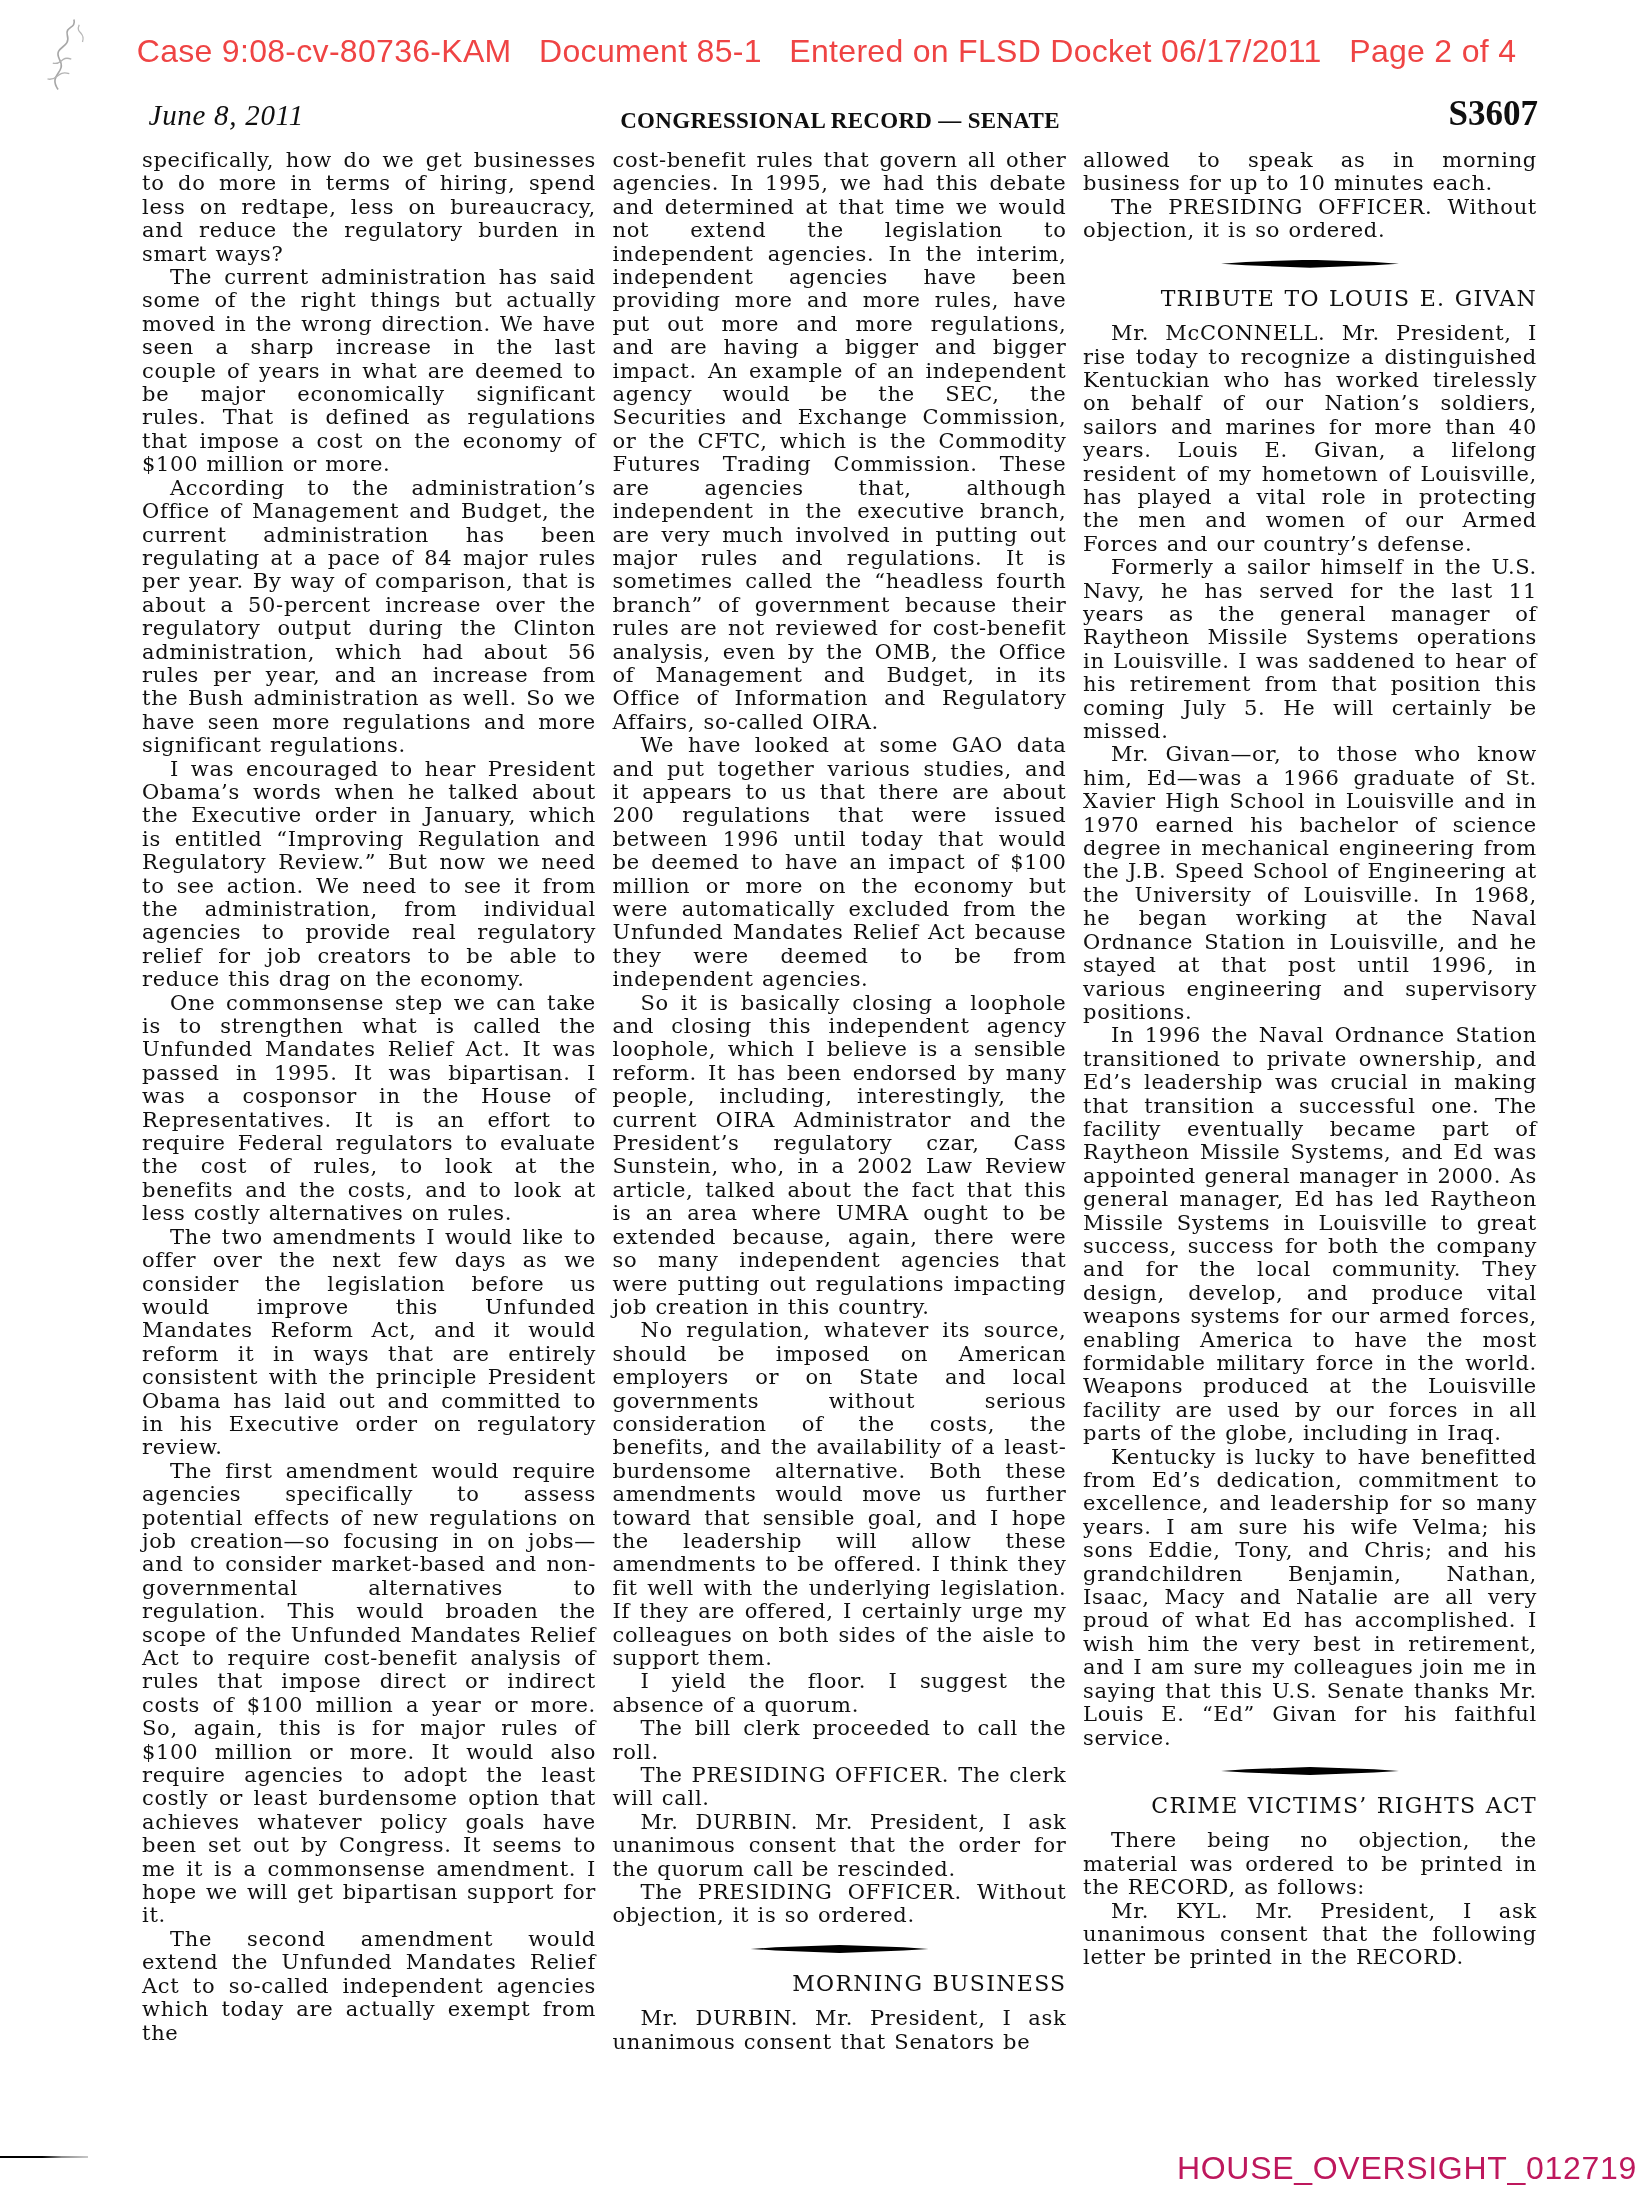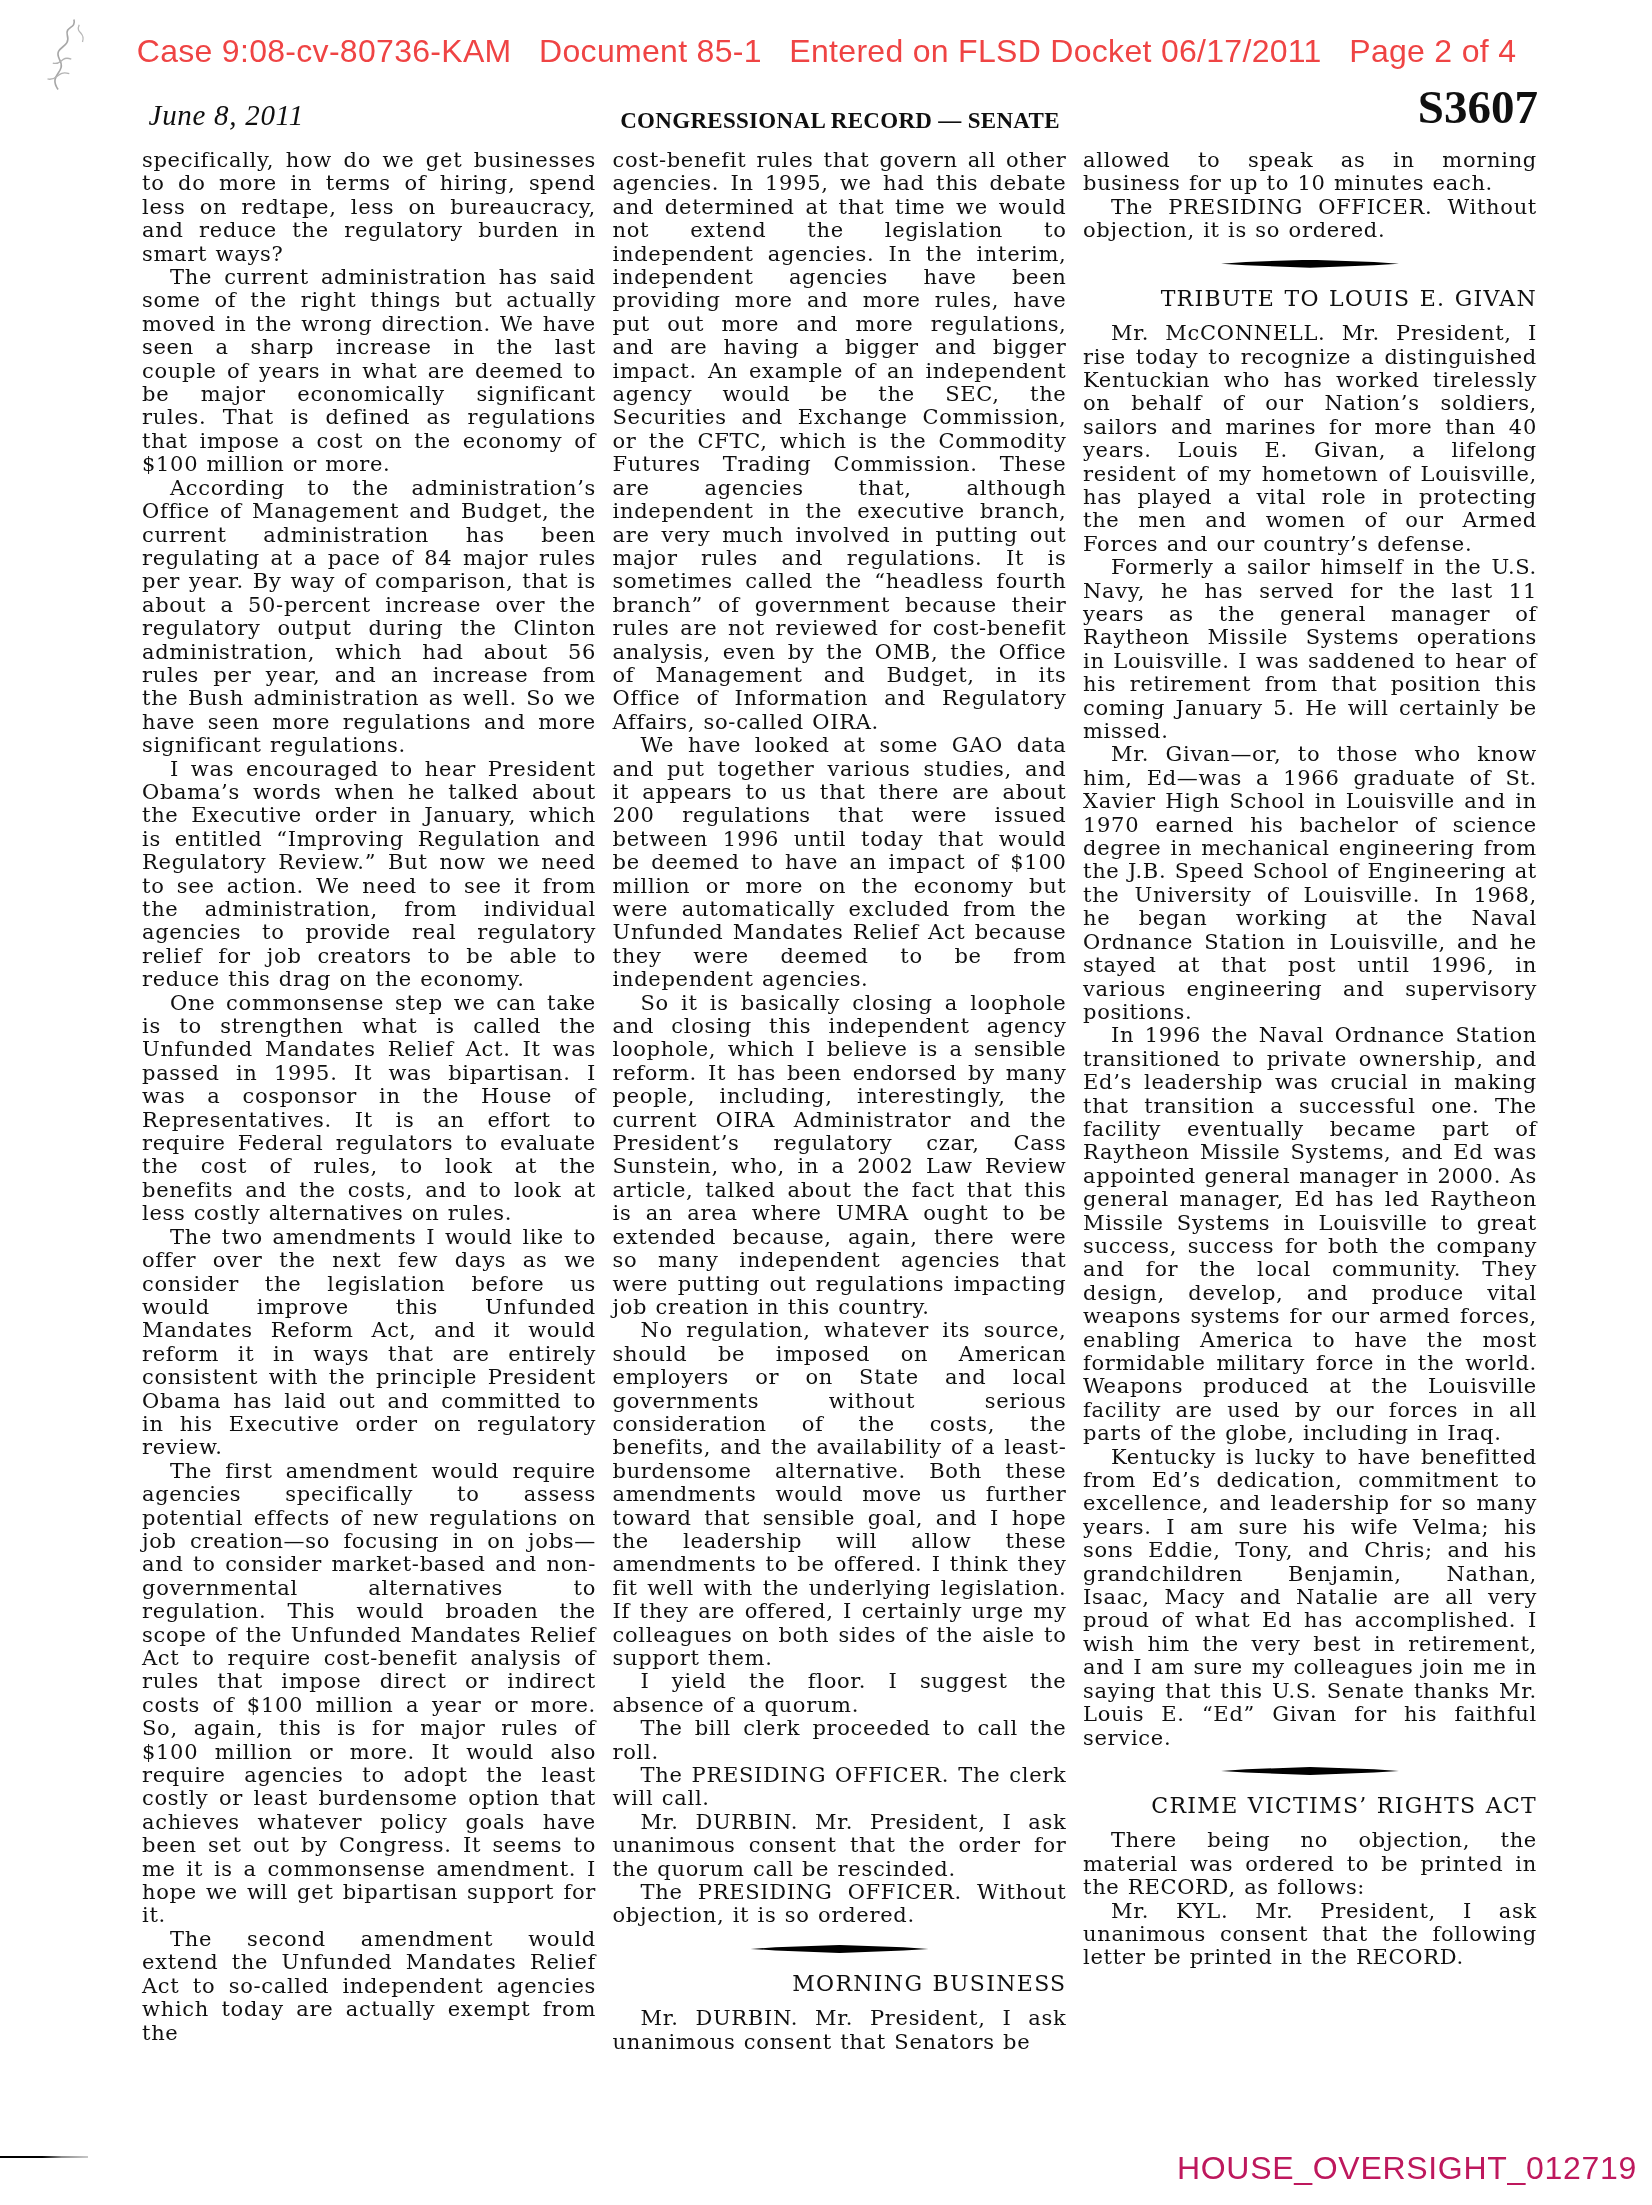--- a/index.html
+++ b/index.html
@@ -17,21 +17,21 @@
   .date{
     position:absolute;left:6.6px;bottom:2.6px;font-family:"Liberation Serif",serif;
     font-style:italic;font-size:29px;letter-spacing:0.7px;margin-top:16px;
   }
   .title{
     position:absolute;left:0;right:0;bottom:1.3px;text-align:center;
     font-family:"Liberation Serif",serif;font-weight:bold;font-size:23px;letter-spacing:0.3px;
   }
   .pageno{
     position:absolute;right:0;bottom:1.3px;font-family:"Liberation Serif",serif;
-    font-weight:bold;font-size:47px;
+    font-weight:bold;font-size:35px;
   }
   .columns{
     position:absolute;left:142px;top:149px;width:1396px;
     display:flex;gap:16.5px;align-items:flex-start;
   }
   .col{
     flex:0 0 454px;width:454px;font-size:21px;line-height:23.4px;
     letter-spacing:0.7px;word-spacing:1px;text-align:justify;
   }
   .para{margin:0;}
@@ -101,21 +101,21 @@
         <p class="para indent">Mr. DURBIN. Mr. President, I ask unanimous consent that Senators be</p>
       </div>
     <div class="col">
         <p class="para">allowed to speak as in morning business for up to 10 minutes each.</p>
         <p class="para indent">The PRESIDING OFFICER. Without objection, it is so ordered.</p>
         <div class="rule">
           <span class="lens"></span>
         </div>
         <h2 class="sect">TRIBUTE TO LOUIS E. GIVAN</h2>
         <p class="para indent">Mr. McCONNELL. Mr. President, I rise today to recognize a distinguished Kentuckian who has worked tirelessly on behalf of our Nation’s soldiers, sailors and marines for more than 40 years. Louis E. Givan, a lifelong resident of my hometown of Louisville, has played a vital role in protecting the men and women of our Armed Forces and our country’s defense.</p>
-        <p class="para indent">Formerly a sailor himself in the U.S. Navy, he has served for the last 11 years as the general manager of Raytheon Missile Systems operations in Louisville. I was saddened to hear of his retirement from that position this coming January 5. He will certainly be missed.</p>
+        <p class="para indent">Formerly a sailor himself in the U.S. Navy, he has served for the last 11 years as the general manager of Raytheon Missile Systems operations in Louisville. I was saddened to hear of his retirement from that position this coming July 5. He will certainly be missed.</p>
         <p class="para indent">Mr. Givan—or, to those who know him, Ed—was a 1966 graduate of St. Xavier High School in Louisville and in 1970 earned his bachelor of science degree in mechanical engineering from the J.B. Speed School of Engineering at the University of Louisville. In 1968, he began working at the Naval Ordnance Station in Louisville, and he stayed at that post until 1996, in various engineering and supervisory positions.</p>
         <p class="para indent">In 1996 the Naval Ordnance Station transitioned to private ownership, and Ed’s leadership was crucial in making that transition a successful one. The facility eventually became part of Raytheon Missile Systems, and Ed was appointed general manager in 2000. As general manager, Ed has led Raytheon Missile Systems in Louisville to great success, success for both the company and for the local community. They design, develop, and produce vital weapons systems for our armed forces, enabling America to have the most formidable military force in the world. Weapons produced at the Louisville facility are used by our forces in all parts of the globe, including in Iraq.</p>
         <p class="para indent">Kentucky is lucky to have benefitted from Ed’s dedication, commitment to excellence, and leadership for so many years. I am sure his wife Velma; his sons Eddie, Tony, and Chris; and his grandchildren Benjamin, Nathan, Isaac, Macy and Natalie are all very proud of what Ed has accomplished. I wish him the very best in retirement, and I am sure my colleagues join me in saying that this U.S. Senate thanks Mr. Louis E. “Ed” Givan for his faithful service.</p>
         <div class="rule">
           <span class="lens"></span>
         </div>
         <h2 class="sect">CRIME VICTIMS’ RIGHTS ACT</h2>
         <p class="para indent">There being no objection, the material was ordered to be printed in the RECORD, as follows:</p>
         <p class="para indent">Mr. KYL. Mr. President, I ask unanimous consent that the following letter be printed in the RECORD.</p>
       </div>

